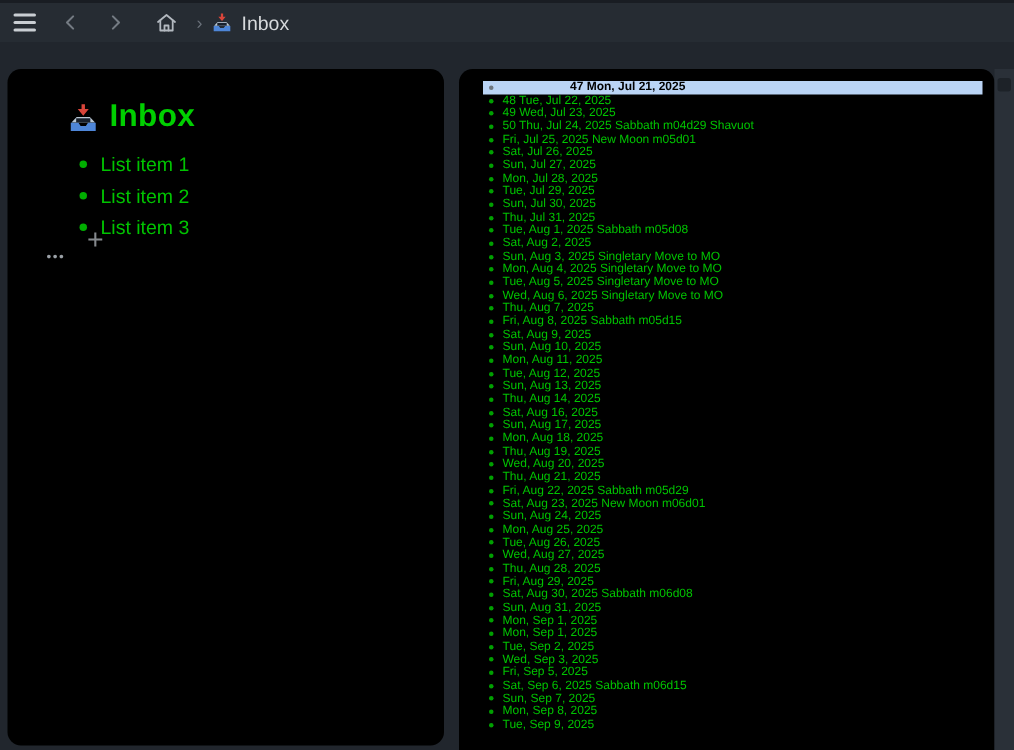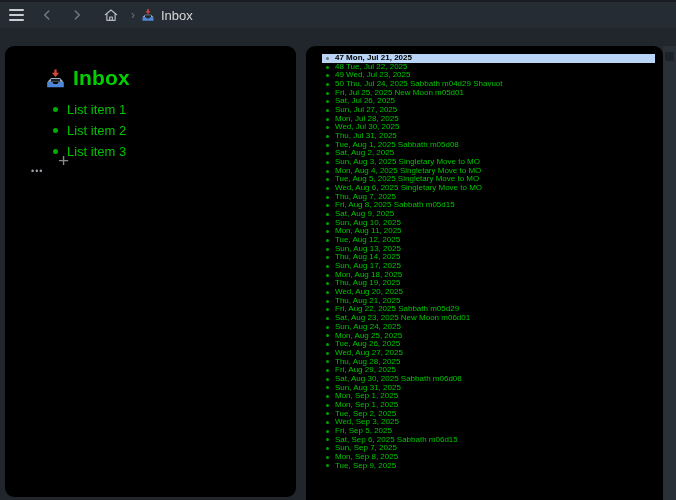--- a/index.html
+++ b/index.html
@@ -43,21 +43,21 @@
   
   .agenda-panel { position:absolute; left:306px; top:18px; width:357px; bottom:0;
                   background:#000; border-radius:9px 9px 0 0; overflow:hidden; }
   .agenda-list { position:absolute; top:8px; left:0; right:0; }
   .agenda-row { height:8.68px; display:flex; align-items:center;
                 margin-left:16px; margin-right:8px; padding-left:4px; cursor:pointer; }
   .agenda-dot { width:3px; height:3px; border-radius:50%; background:#00a000;
                 margin-right:6px; flex-shrink:0; }
   .agenda-text { color:#00c400; font-size:8px; font-weight:400; white-space:nowrap;
                  line-height:8.68px; }
-  .agenda-row.selected { background:#bad4f5; }
+  .agenda-row.selected { background:#bad4f5;gap:45px; }
   .agenda-row.selected .agenda-text { color:#000; font-weight:700; }
   .agenda-row.selected .agenda-dot { background:#6f7780; }
 
   
   .scroll-gutter { position:absolute; right:0; top:18px; bottom:0; width:13px; background:#2a3038; }
   .scroll-thumb { position:absolute; top:6px; left:2px; width:9px; height:9px;
                   background:#1d2228; border-radius:2px; }
 
   svg { display:block; }
 </style>
@@ -173,21 +173,25 @@
           <div class="agenda-row">
             <span class="agenda-dot"></span>
             <span class="agenda-text">Sun, Jul 27, 2025</span>
           </div>
           <div class="agenda-row">
             <span class="agenda-dot"></span>
             <span class="agenda-text">Mon, Jul 28, 2025</span>
           </div>
           <div class="agenda-row">
             <span class="agenda-dot"></span>
-            <span class="agenda-text">Wed, Jul 30, 2025</span>
+            <span class="agenda-text">Tue, Jul 29, 2025</span>
+          </div>
+          <div class="agenda-row">
+            <span class="agenda-dot"></span>
+            <span class="agenda-text">Sun, Jul 30, 2025</span>
           </div>
           <div class="agenda-row">
             <span class="agenda-dot"></span>
             <span class="agenda-text">Thu, Jul 31, 2025</span>
           </div>
           <div class="agenda-row">
             <span class="agenda-dot"></span>
             <span class="agenda-text">Tue, Aug 1, 2025 Sabbath m05d08</span>
           </div>
           <div class="agenda-row">
@@ -234,20 +238,24 @@
             <span class="agenda-dot"></span>
             <span class="agenda-text">Tue, Aug 12, 2025</span>
           </div>
           <div class="agenda-row">
             <span class="agenda-dot"></span>
             <span class="agenda-text">Sun, Aug 13, 2025</span>
           </div>
           <div class="agenda-row">
             <span class="agenda-dot"></span>
             <span class="agenda-text">Thu, Aug 14, 2025</span>
+          </div>
+          <div class="agenda-row">
+            <span class="agenda-dot"></span>
+            <span class="agenda-text">Sat, Aug 16, 2025</span>
           </div>
           <div class="agenda-row">
             <span class="agenda-dot"></span>
             <span class="agenda-text">Sun, Aug 17, 2025</span>
           </div>
           <div class="agenda-row">
             <span class="agenda-dot"></span>
             <span class="agenda-text">Mon, Aug 18, 2025</span>
           </div>
           <div class="agenda-row">

